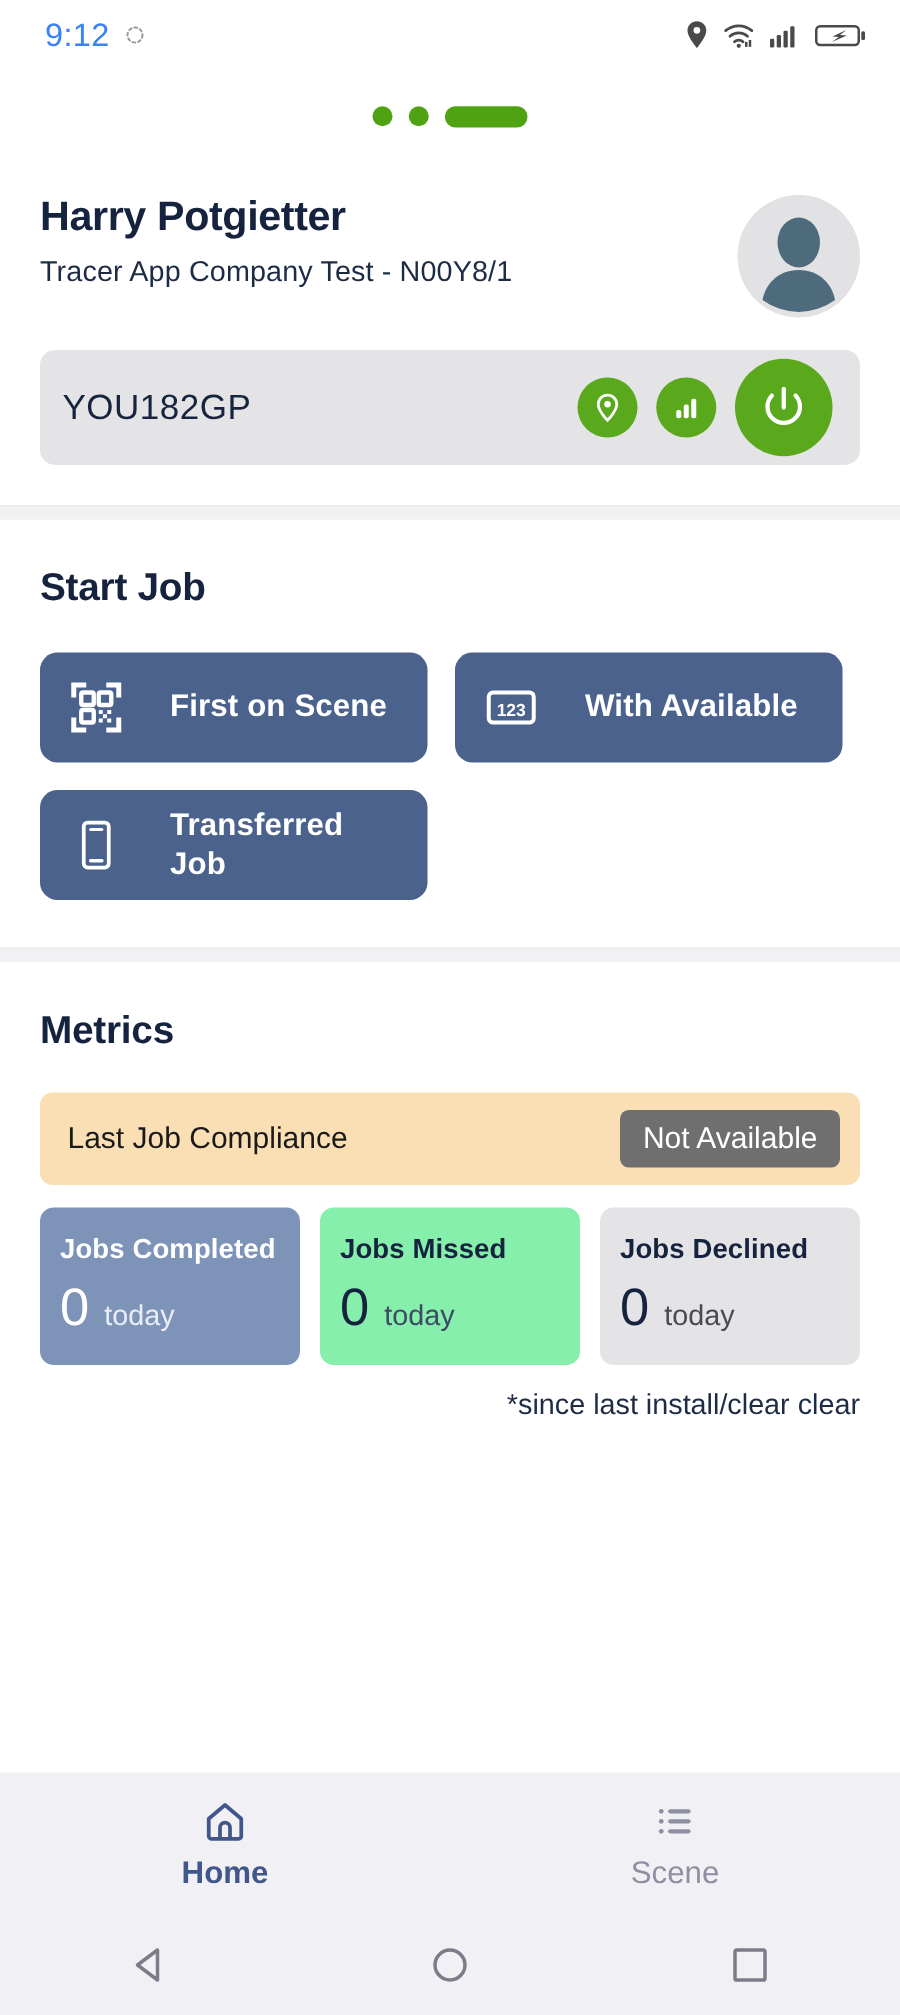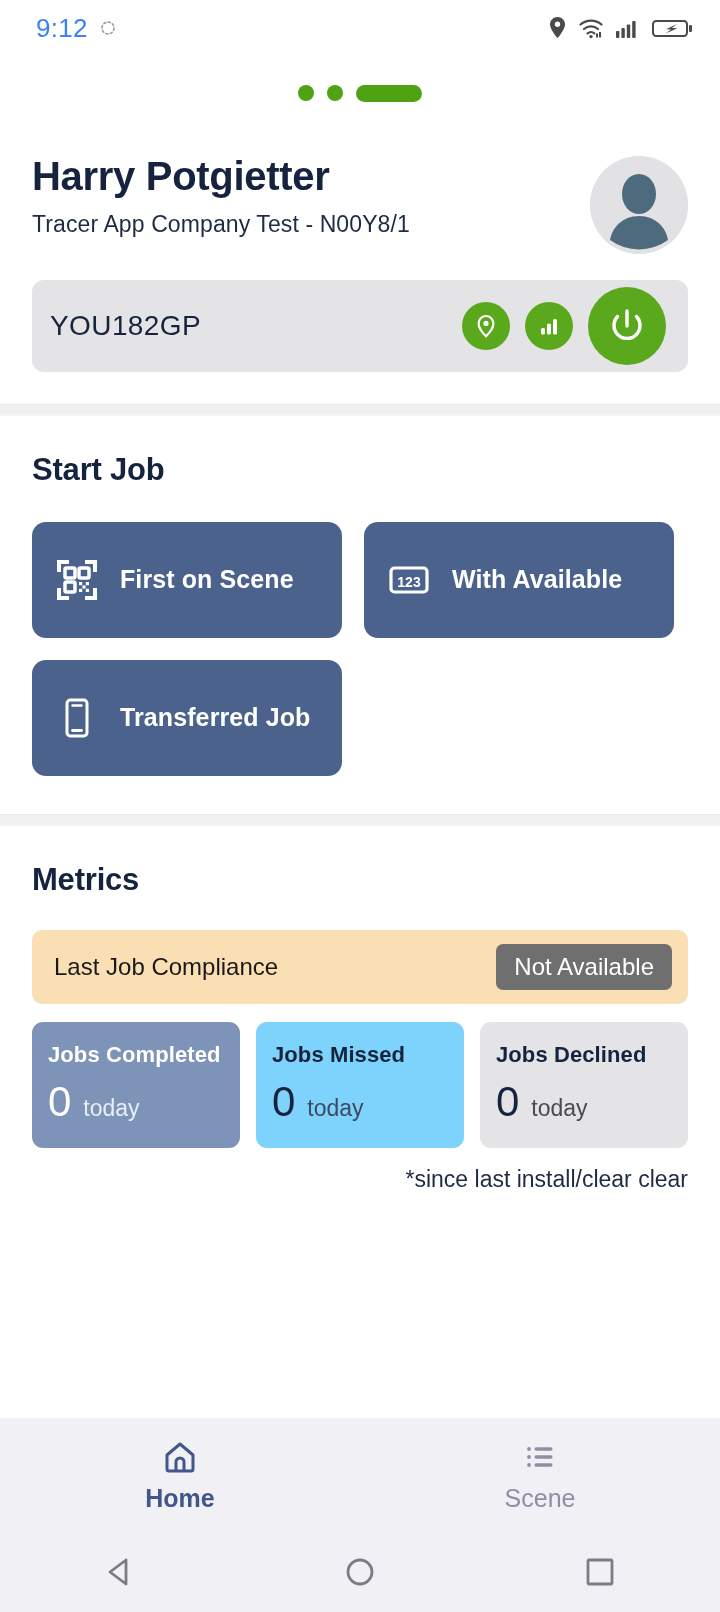--- a/index.html
+++ b/index.html
@@ -23,43 +23,43 @@
   .ico { display: inline-flex; align-items: center; justify-content: center; }
 
   
   .pager { height: 74px; flex: 0 0 74px; display: flex; align-items: center; justify-content: center; gap: 13px; }
   .dot { width: 16px; height: 16px; border-radius: 50%; background: #4fa312; }
   .dot.wide { width: 66px; border-radius: 9px; height: 17px; }
 
   
   .header-sec { padding: 24px 32px 32px 32px; background: #fff; }
   .hdr-top { display: flex; align-items: flex-start; justify-content: space-between; }
-  .hdr-name { font-size: 40px; font-weight: bold; color: #15233f; letter-spacing: -.3px; }
+  .hdr-name { font-size: 33px; font-weight: bold; color: #15233f; letter-spacing: -.3px; }
   .hdr-sub { font-size: 23px; color: #1d2b44; margin-top: 12px; letter-spacing: .1px; }
   .avatar { width: 98px; height: 98px; border-radius: 50%; background: #e2e2e4; overflow: hidden; position: relative; flex: 0 0 98px; margin-top: 2px; }
 
   .vehicle-bar {
     margin-top: 26px; height: 92px; border-radius: 12px; background: #e4e4e6;
     display: flex; align-items: center; justify-content: space-between; padding: 0 22px 0 18px;
   }
   .vehicle-plate { font-size: 28px; color: #16243e; letter-spacing: .4px; }
   .vb-actions { display: flex; align-items: center; gap: 15px; }
   .circ { border-radius: 50%; background: #5aa81b; display: flex; align-items: center; justify-content: center; }
   .circ.sm { width: 48px; height: 48px; }
   .circ.lg { width: 78px; height: 78px; }
 
   .divider { height: 12px; background: #f1f1f3; border-top: 1px solid #e8e8ea; border-bottom: 1px solid #f5f5f6; }
 
   
   .sec { padding: 36px 32px 38px 32px; background: #fff; }
   .sec-title { font-size: 31px; font-weight: bold; color: #15233f; letter-spacing: -.2px; }
   .job-grid { margin-top: 34px; display: flex; flex-wrap: wrap; gap: 22px; }
   .job-btn {
-    background: #4a628c; border-radius: 14px; height: 116px;
-    display: flex; align-items: center; gap: 20px; padding: 0 26px 0 22px;
+    background: #4a628c; border-radius: 14px; height: 88px;
+    display: flex; align-items: center; gap: 36px; padding: 0 26px 0 22px;
     color: #fff; cursor: pointer;
   }
   .job-btn .label { font-size: 25px; font-weight: bold; line-height: 1.25; letter-spacing: .1px; }
   .job-btn.w1 { width: 310px; }
   .job-btn.w2 { width: 310px; }
 
   
   .compliance {
     margin-top: 32px; height: 74px; border-radius: 10px; background: #fadfb4;
     display: flex; align-items: center; justify-content: space-between; padding: 0 16px 0 22px;
@@ -68,21 +68,21 @@
   .badge { background: #6f6f6f; color: #fff; font-size: 24px; border-radius: 7px; padding: 9px 18px; }
 
   .cards { margin-top: 18px; display: flex; gap: 16px; }
   .mcard { flex: 1; border-radius: 11px; padding: 20px 16px 22px 16px; min-height: 126px; display: flex; flex-direction: column; justify-content: space-between; }
   .mcard .t { font-size: 22px; font-weight: bold; letter-spacing: .1px; }
   .mcard .vrow { display: flex; align-items: baseline; gap: 12px; }
   .mcard .v { font-size: 42px; }
   .mcard .u { font-size: 23px; }
   .c0 { background: #7e93b8; color: #ffffff; }
   .c0 .u { color: #e9edf5; }
-  .c1 { background: #7dd3fc; color: #15233f; }
+  .c1 { background: #86efac; color: #15233f; }
   .c1 .u { color: #3d4a63; }
   .c2 { background: #e4e3e6; color: #15233f; }
   .c2 .u { color: #4a4a52; }
 
   .footnote { margin-top: 18px; text-align: right; font-size: 23px; color: #1d2b44; }
 
   .spacer { flex: 1 1 auto; background: #fff; }
 
   
   .bottomnav { flex: 0 0 114px; background: #f1f0f4; display: flex; align-items: center; }

